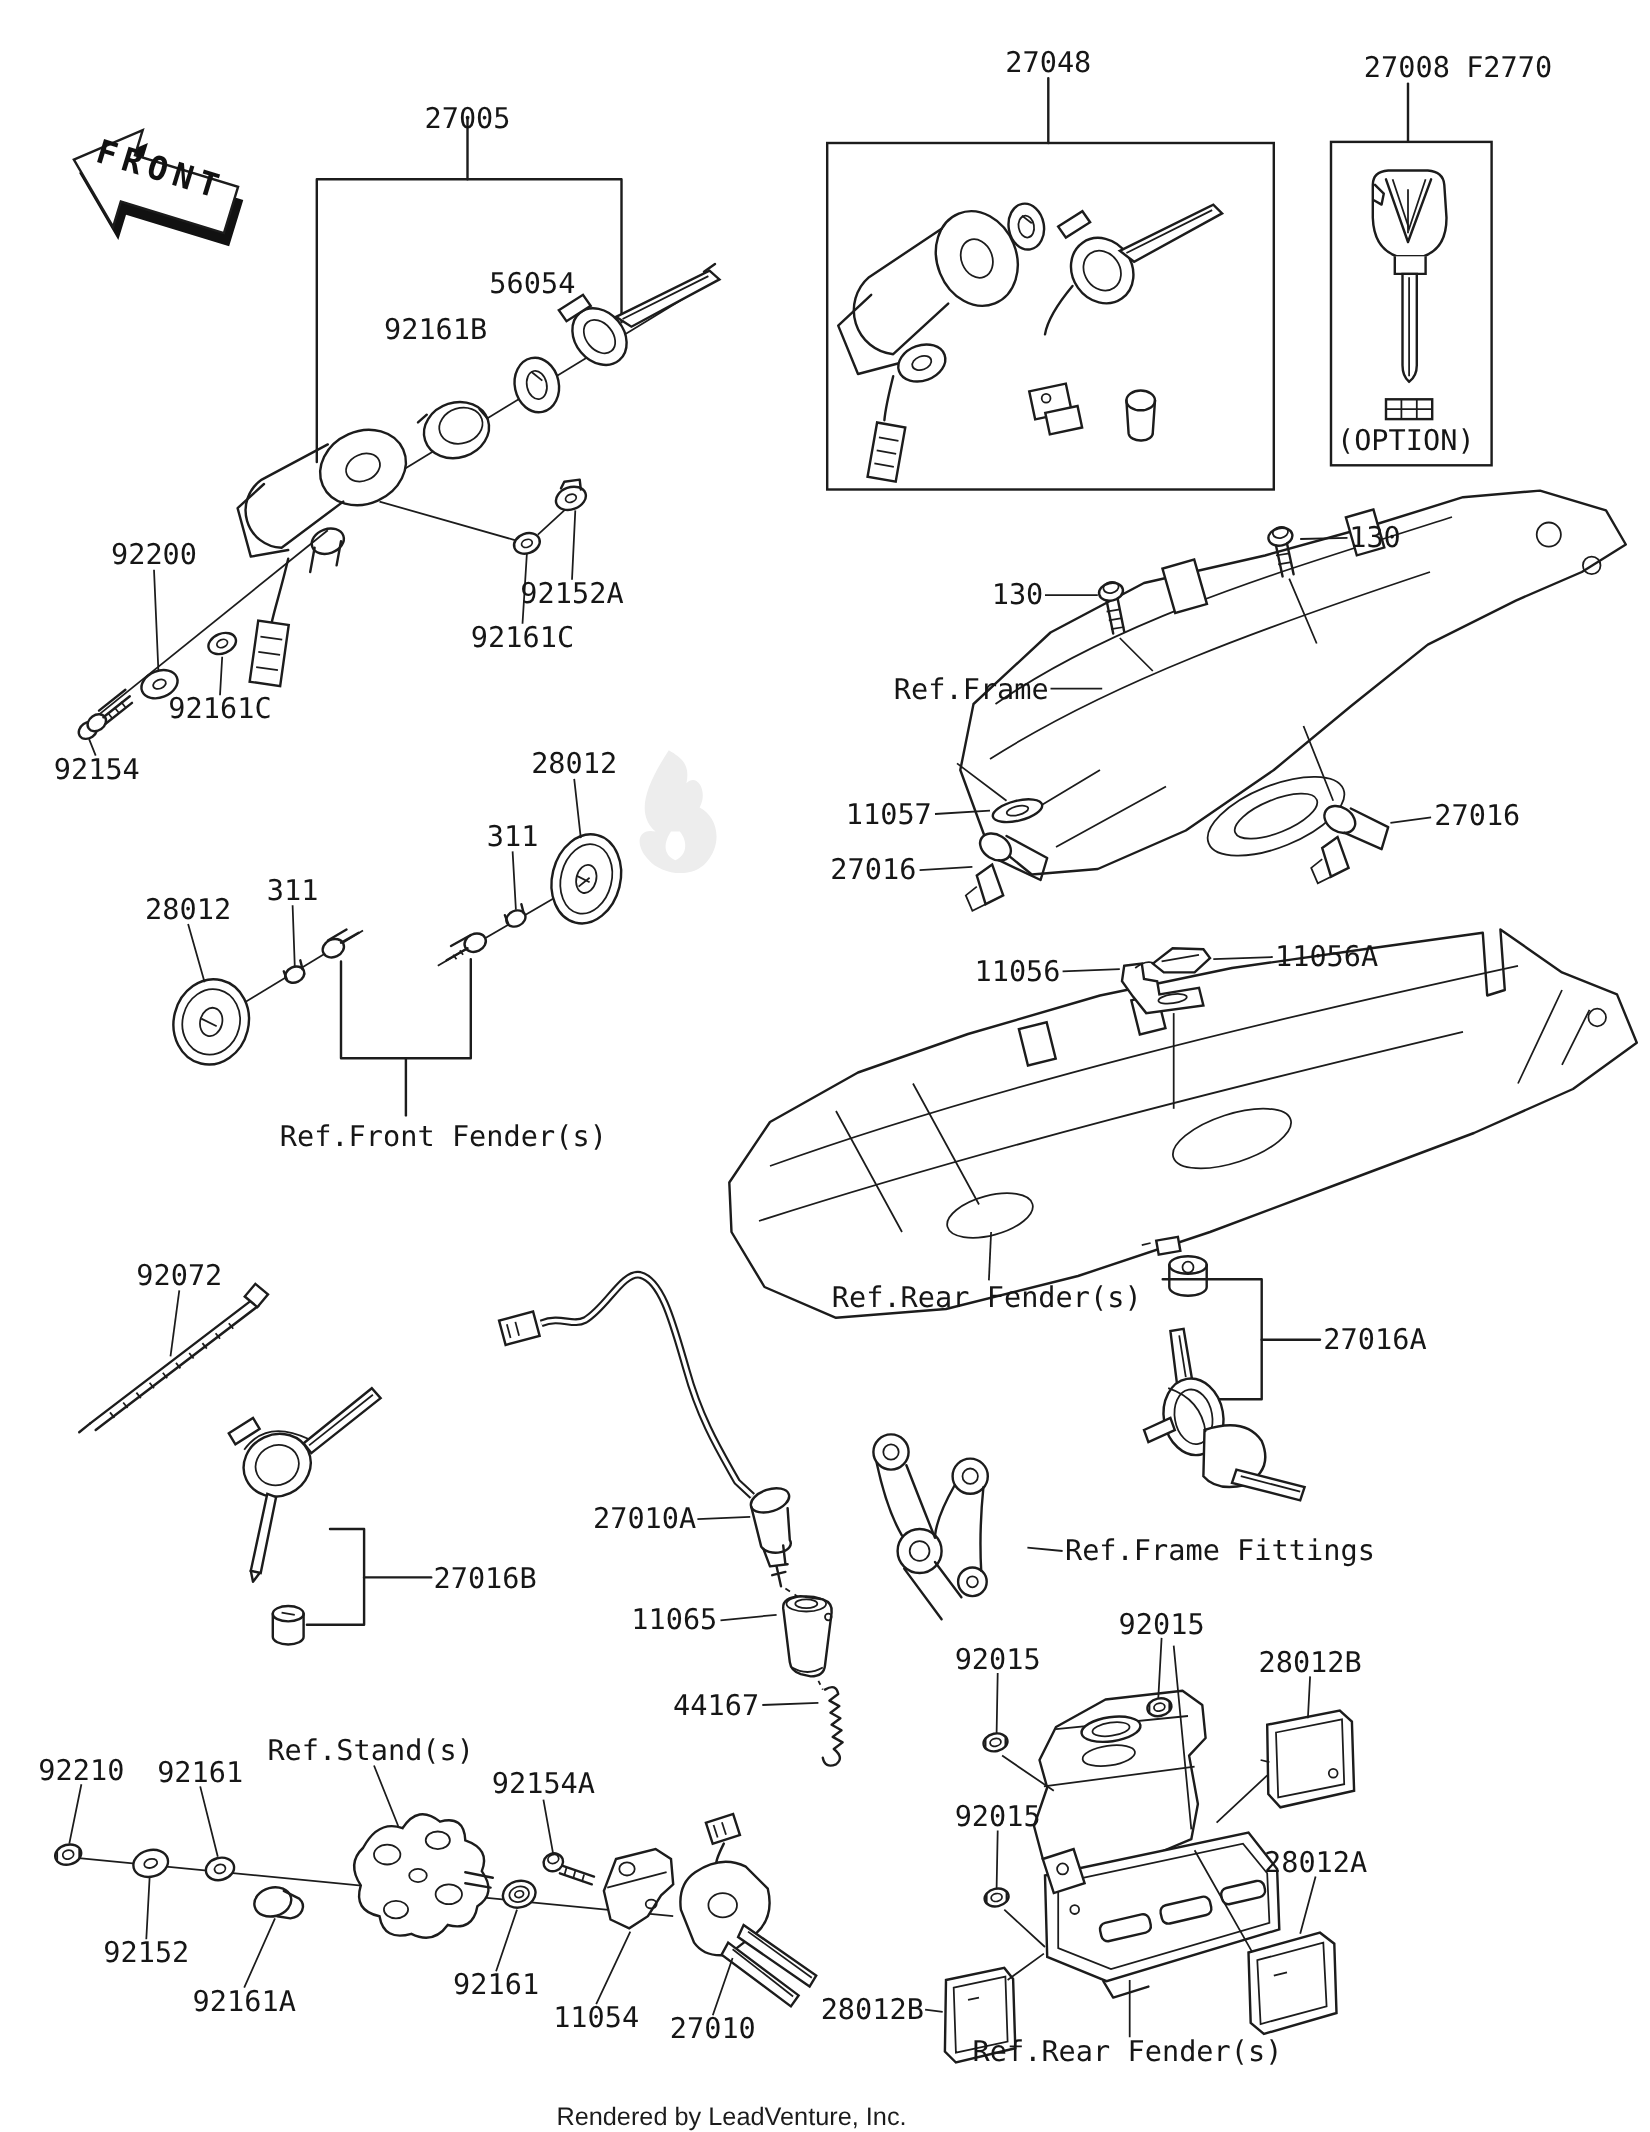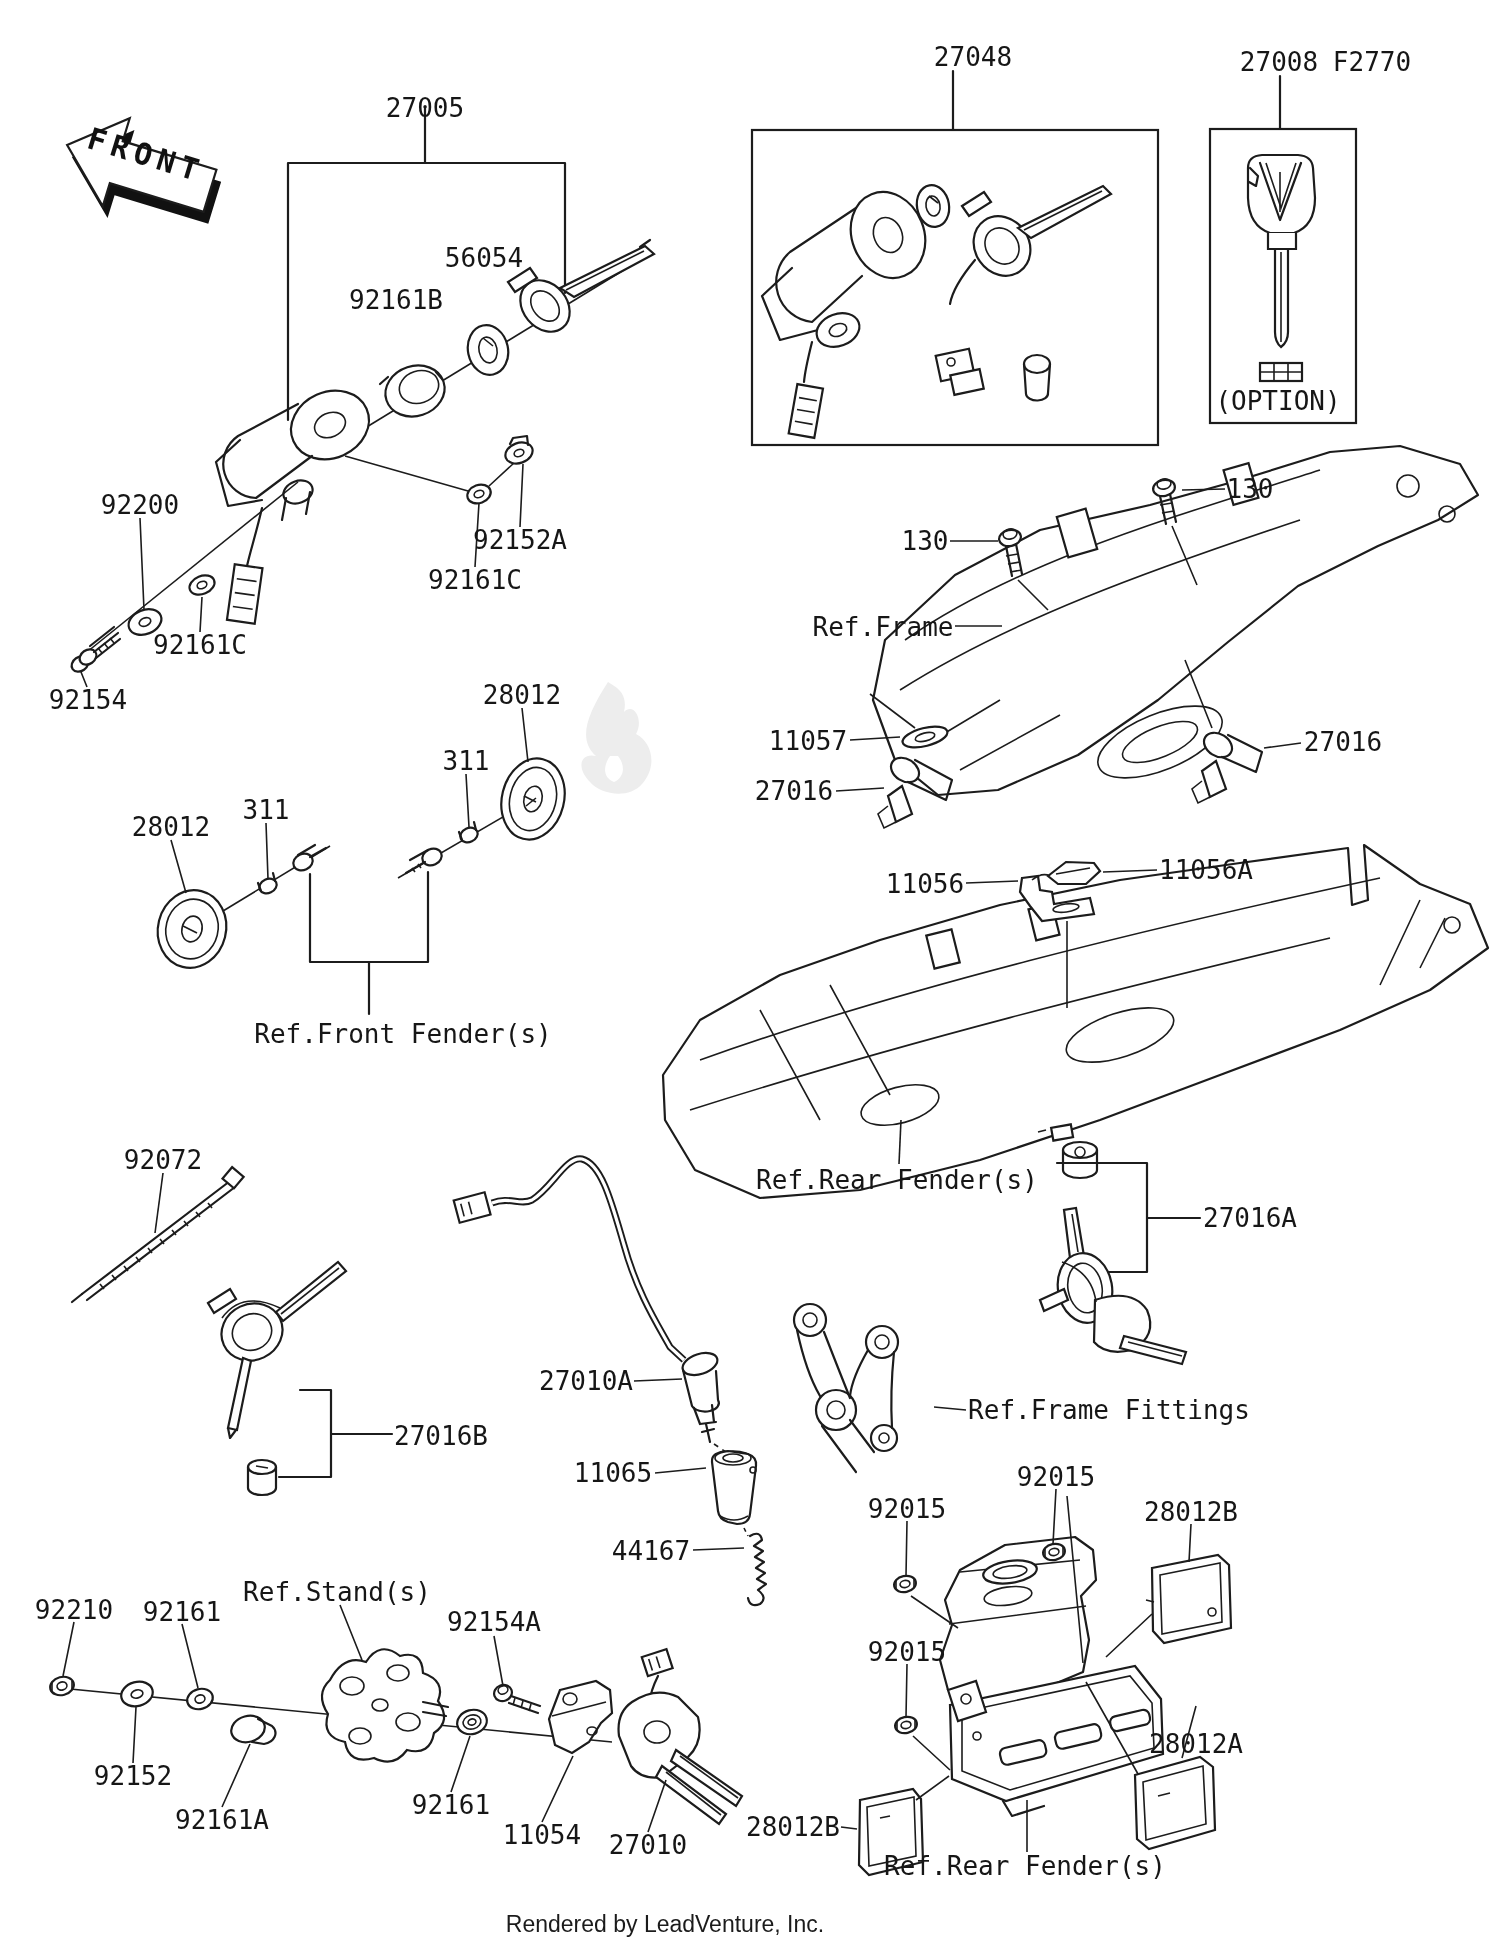--- a/index.html
+++ b/index.html
@@ -440,21 +440,21 @@
                        M1027,1852 L1027,1800"></path>
   </g>
 </svg>
 
 
 <div class="front-lbl" style="left:146px;top:155px;">FRONT</div>
 
 <div class="lbl" style="left:425px;top:108px;">27005</div>
 <div class="lbl" style="left:484px;top:258px;">56054</div>
 <div class="lbl" style="left:396px;top:300px;">92161B</div>
-<div class="lbl" style="left:953px;top:57px;margin-left:20px;">27048</div>
+<div class="lbl" style="left:953px;top:57px;">27048</div>
 <div class="lbl" style="left:1279px;top:62px;">27008</div>
 <div class="lbl" style="left:1372px;top:62px;">F2770</div>
 <div class="lbl" style="left:1278px;top:401px;">(OPTION)</div>
 <div class="lbl" style="left:140px;top:505px;">92200</div>
 <div class="lbl" style="left:520px;top:540px;text-align:center;">92152A</div>
 <div class="lbl" style="left:475px;top:580px;">92161C</div>
 <div class="lbl" style="left:200px;top:645px;">92161C</div>
 <div class="lbl" style="left:88px;top:700px;">92154</div>
 <div class="lbl" style="left:522px;top:695px;">28012</div>
 <div class="lbl" style="left:466px;top:761px;">311</div>
@@ -483,19 +483,19 @@
 <div class="lbl" style="left:494px;top:1622px;">92154A</div>
 <div class="lbl" style="left:133px;top:1776px;">92152</div>
 <div class="lbl" style="left:222px;top:1820px;">92161A</div>
 <div class="lbl" style="left:451px;top:1805px;">92161</div>
 <div class="lbl" style="left:542px;top:1835px;">11054</div>
 <div class="lbl" style="left:648px;top:1845px;">27010</div>
 <div class="lbl" style="left:1056px;top:1477px;">92015</div>
 <div class="lbl" style="left:907px;top:1509px;">92015</div>
 <div class="lbl" style="left:907px;top:1652px;">92015</div>
 <div class="lbl" style="left:1191px;top:1512px;">28012B</div>
-<div class="lbl" style="left:1196px;top:1744px;">28012A</div>
+<div class="lbl" style="left:1196px;top:1694px;">28012A</div>
 <div class="lbl" style="left:793px;top:1827px;">28012B</div>
 <div class="lbl ref" style="left:1025px;top:1866px;">Ref.Rear Fender(s)</div>
 
 <div class="footer" style="left:665px;top:1924px;">Rendered by LeadVenture, Inc.</div>
 
 </div>
 
 </body></html>

